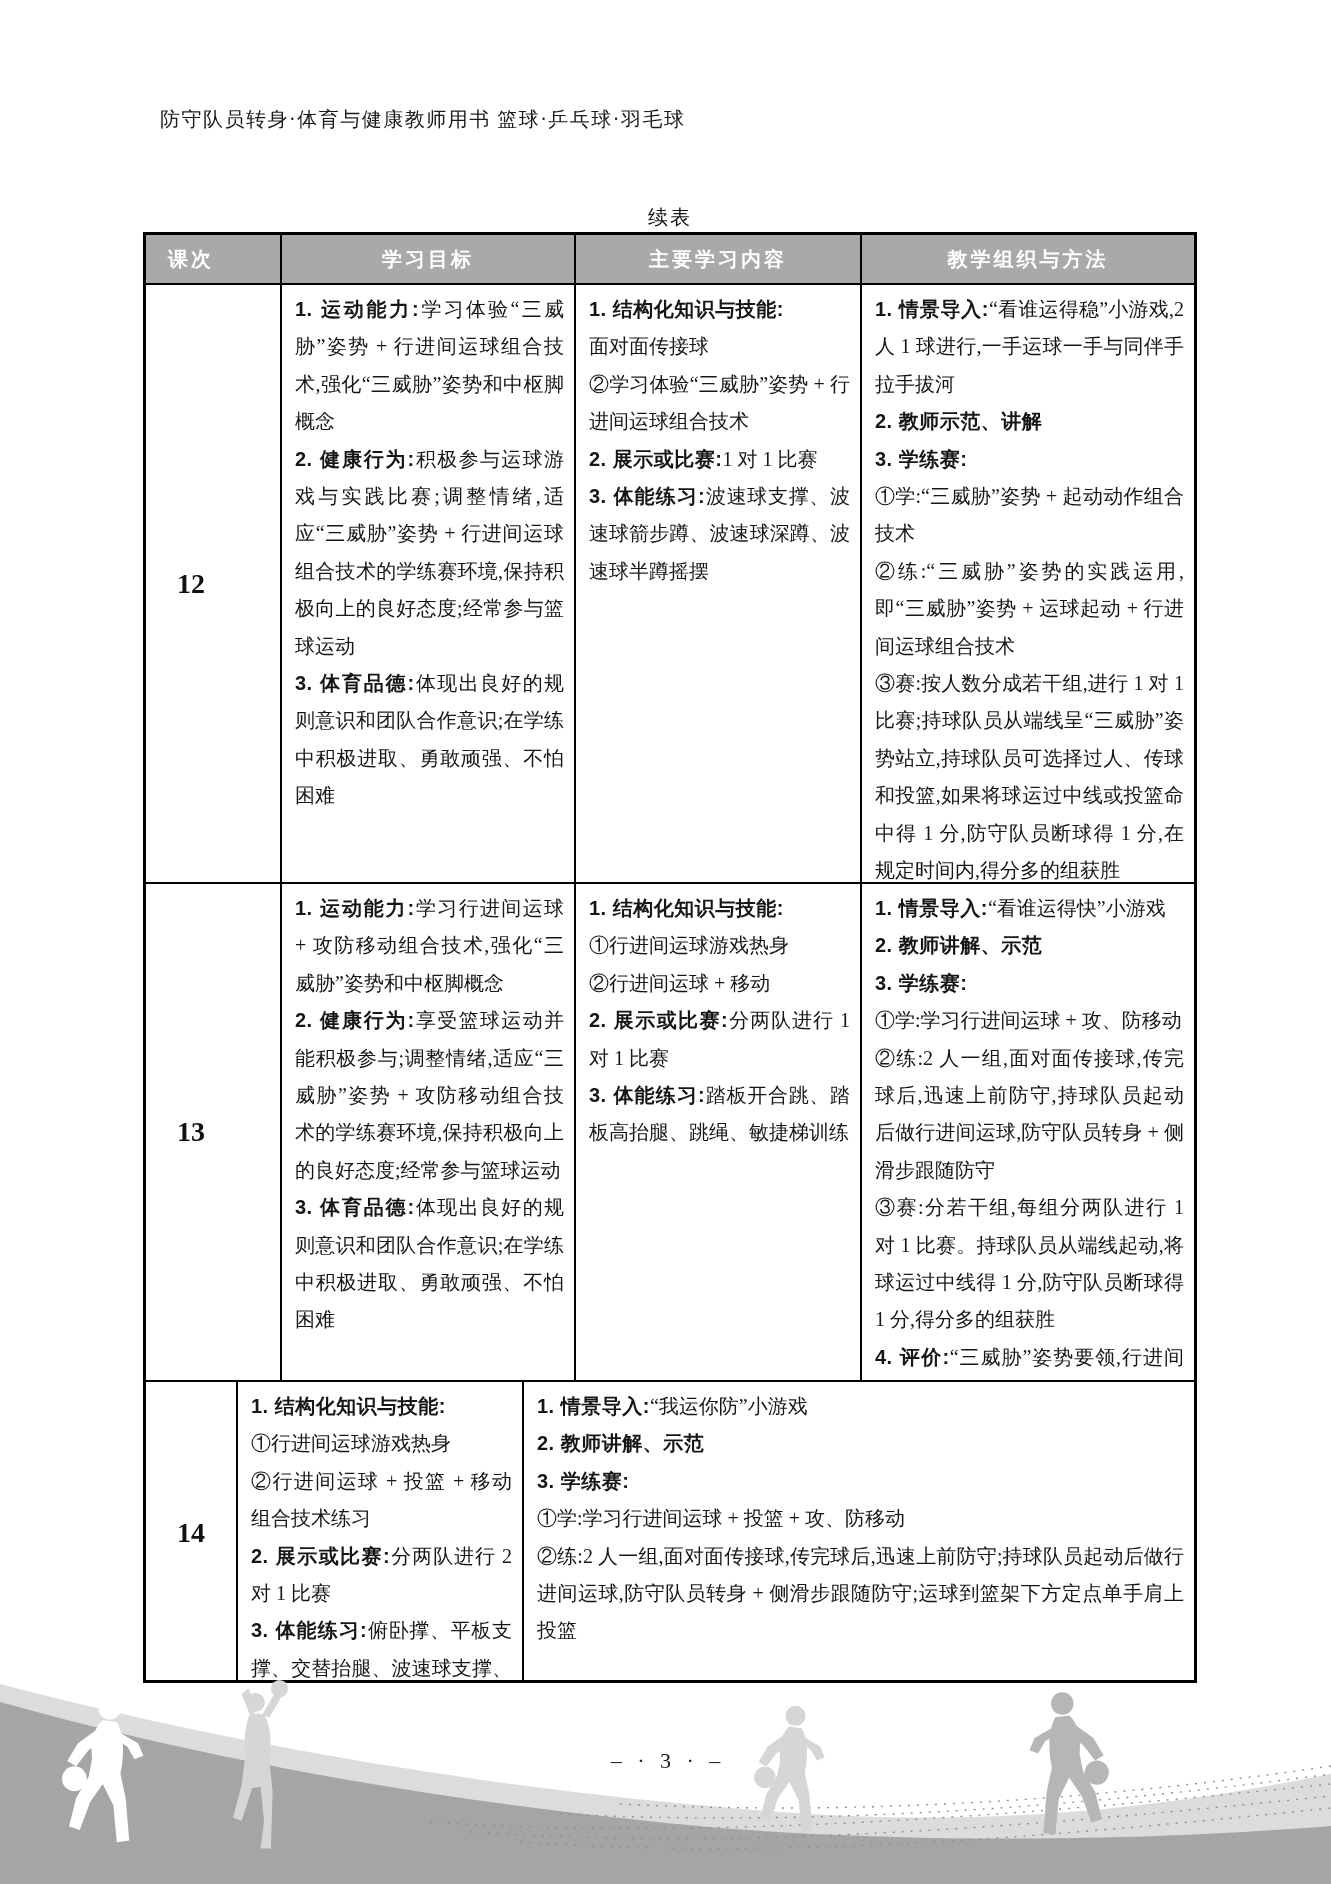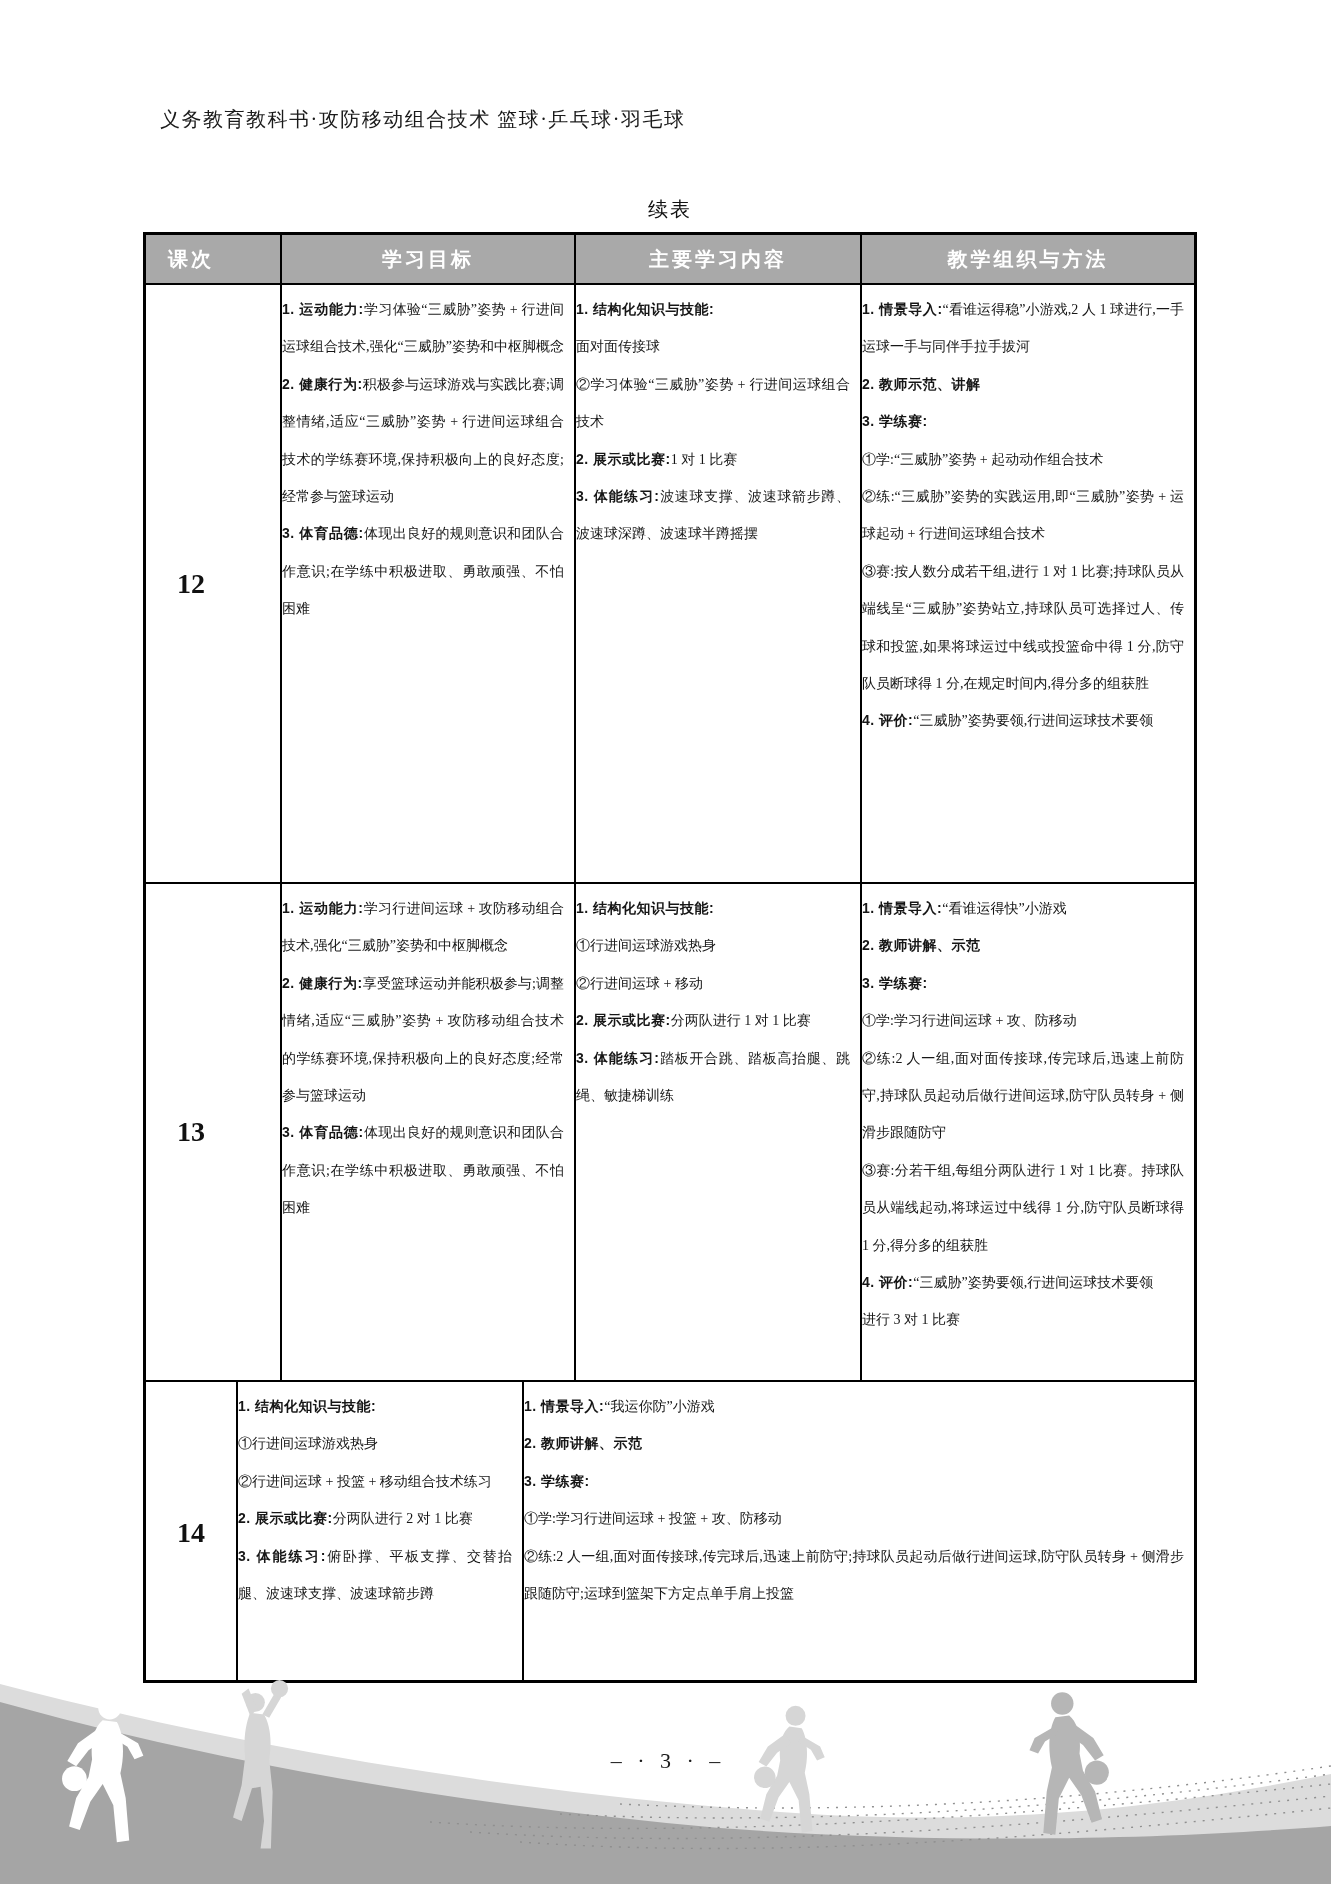--- a/index.html
+++ b/index.html
@@ -7,21 +7,21 @@
   .page {
     position:relative; width:1331px; height:1884px; margin:0 auto;
     background:#ffffff; overflow:hidden;
     font-family:"Liberation Serif", serif; color:#111111;
   }
   .running-head {
     position:absolute; left:160px; top:106px;
     font-size:20px; letter-spacing:1.5px; white-space:nowrap; color:#1a1a1a;
   }
   .caption {
-    position:absolute; left:143px; top:196px; width:1054px;
+    position:absolute; left:143px; top:204px; width:1054px;
     text-align:center; font-size:20px; letter-spacing:2px;
   }
   .table {
     position:absolute; left:143px; top:232px; width:1054px; height:1451px;
     border:3px solid var(--border,#000); overflow:hidden; background:#fff;
   }
   .thead { display:flex; height:48px; background:var(--header-bg,#a9a9a9); }
   .hcell {
     color:#ffffff; font-family:Liberation Sans, sans-serif; font-weight:bold;
     font-size:20px; letter-spacing:3px;
@@ -33,39 +33,39 @@
   .col-content    { width:286px; flex:0 0 286px; }
   .col-methods    { flex:1; }
   .trow { display:flex; border-top:2px solid var(--border,#000); overflow:hidden; }
   .cell { overflow:hidden; }
   .cell + .cell { border-left:2px solid var(--border,#000); }
   .lesson-cell {
     display:flex; align-items:center; justify-content:center;
     font-weight:bold; font-size:28px;
   }
   .text-cell {
-    padding:6px 10px 0 0; font-size:14px; line-height:37.4px;
+    padding:6px 10px 0 13px; font-size:20px; line-height:37.4px;
     text-align:justify; color:#161616;
   }
   .text-cell .para { margin:0; }
   .text-cell b {
     font-family:"Liberation Sans", sans-serif; font-weight:700; letter-spacing:0.5px;
   }
   .pageno {
     position:absolute; top:1748px; left:0; width:100%;
     text-align:center; font-size:22px; word-spacing:10px; color:#1a1a1a;
   }
   .deco { position:absolute; left:0; bottom:0; width:1331px; height:210px; }
 </style>
 </head>
 <body>
 
 <div class="page">
 
-  <div class="running-head">义务教育教科书·攻防移动组合技术  篮球·乒乓球·羽毛球</div>
+  <div class="running-head">防守队员转身·体育与健康教师用书  篮球·乒乓球·羽毛球</div>
 
   <div class="caption">续表</div>
 
   <div class="table">
     <div class="thead">
       <div class="hcell col-lesson">课次</div>
       <div class="hcell col-objectives">学习目标</div>
       <div class="hcell col-content">主要学习内容</div>
       <div class="hcell col-methods">教学组织与方法</div>
     </div>

